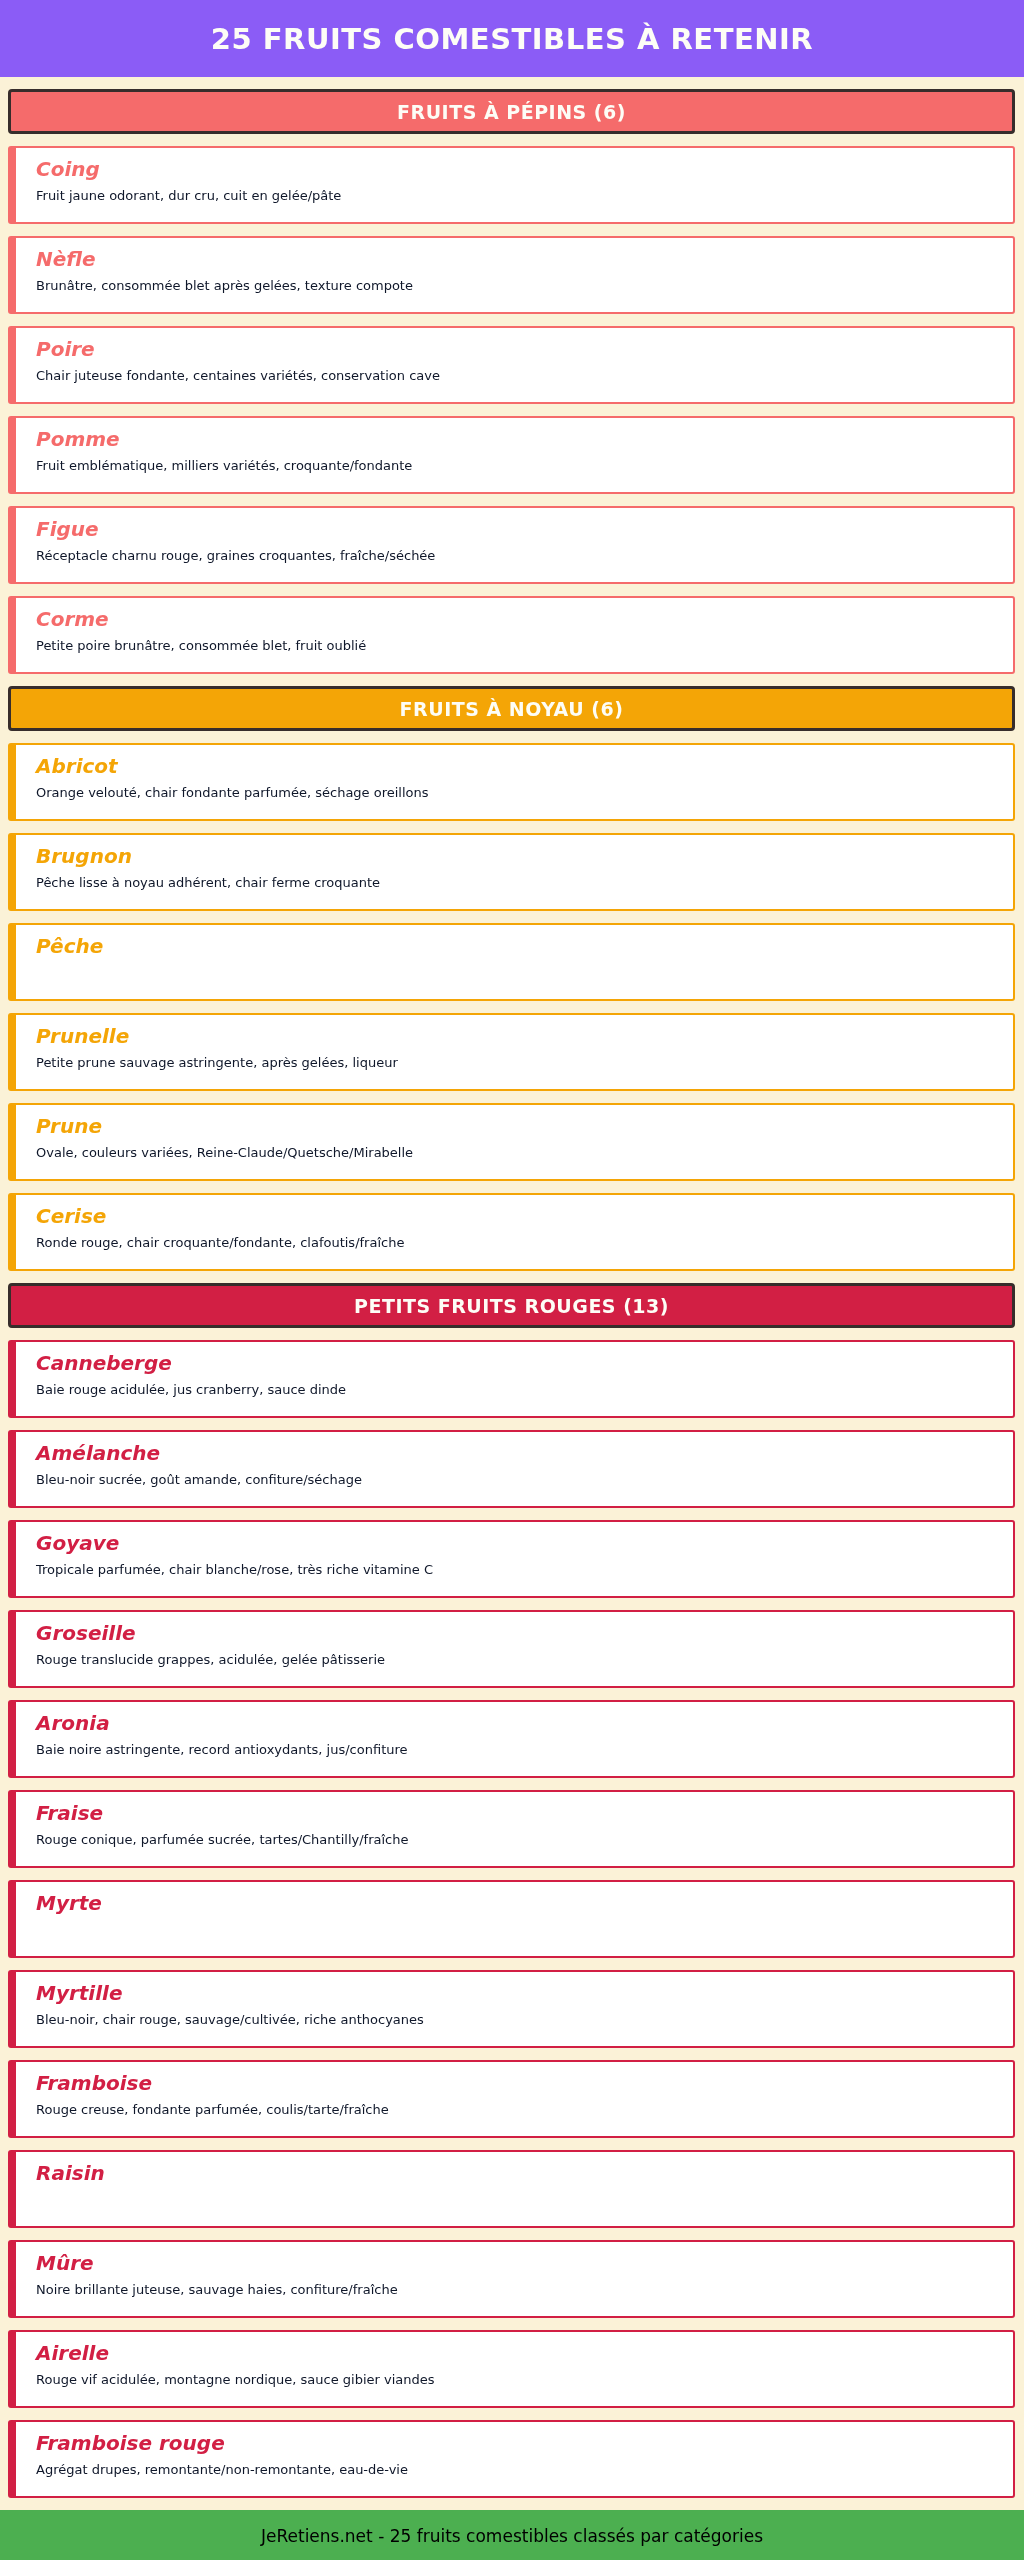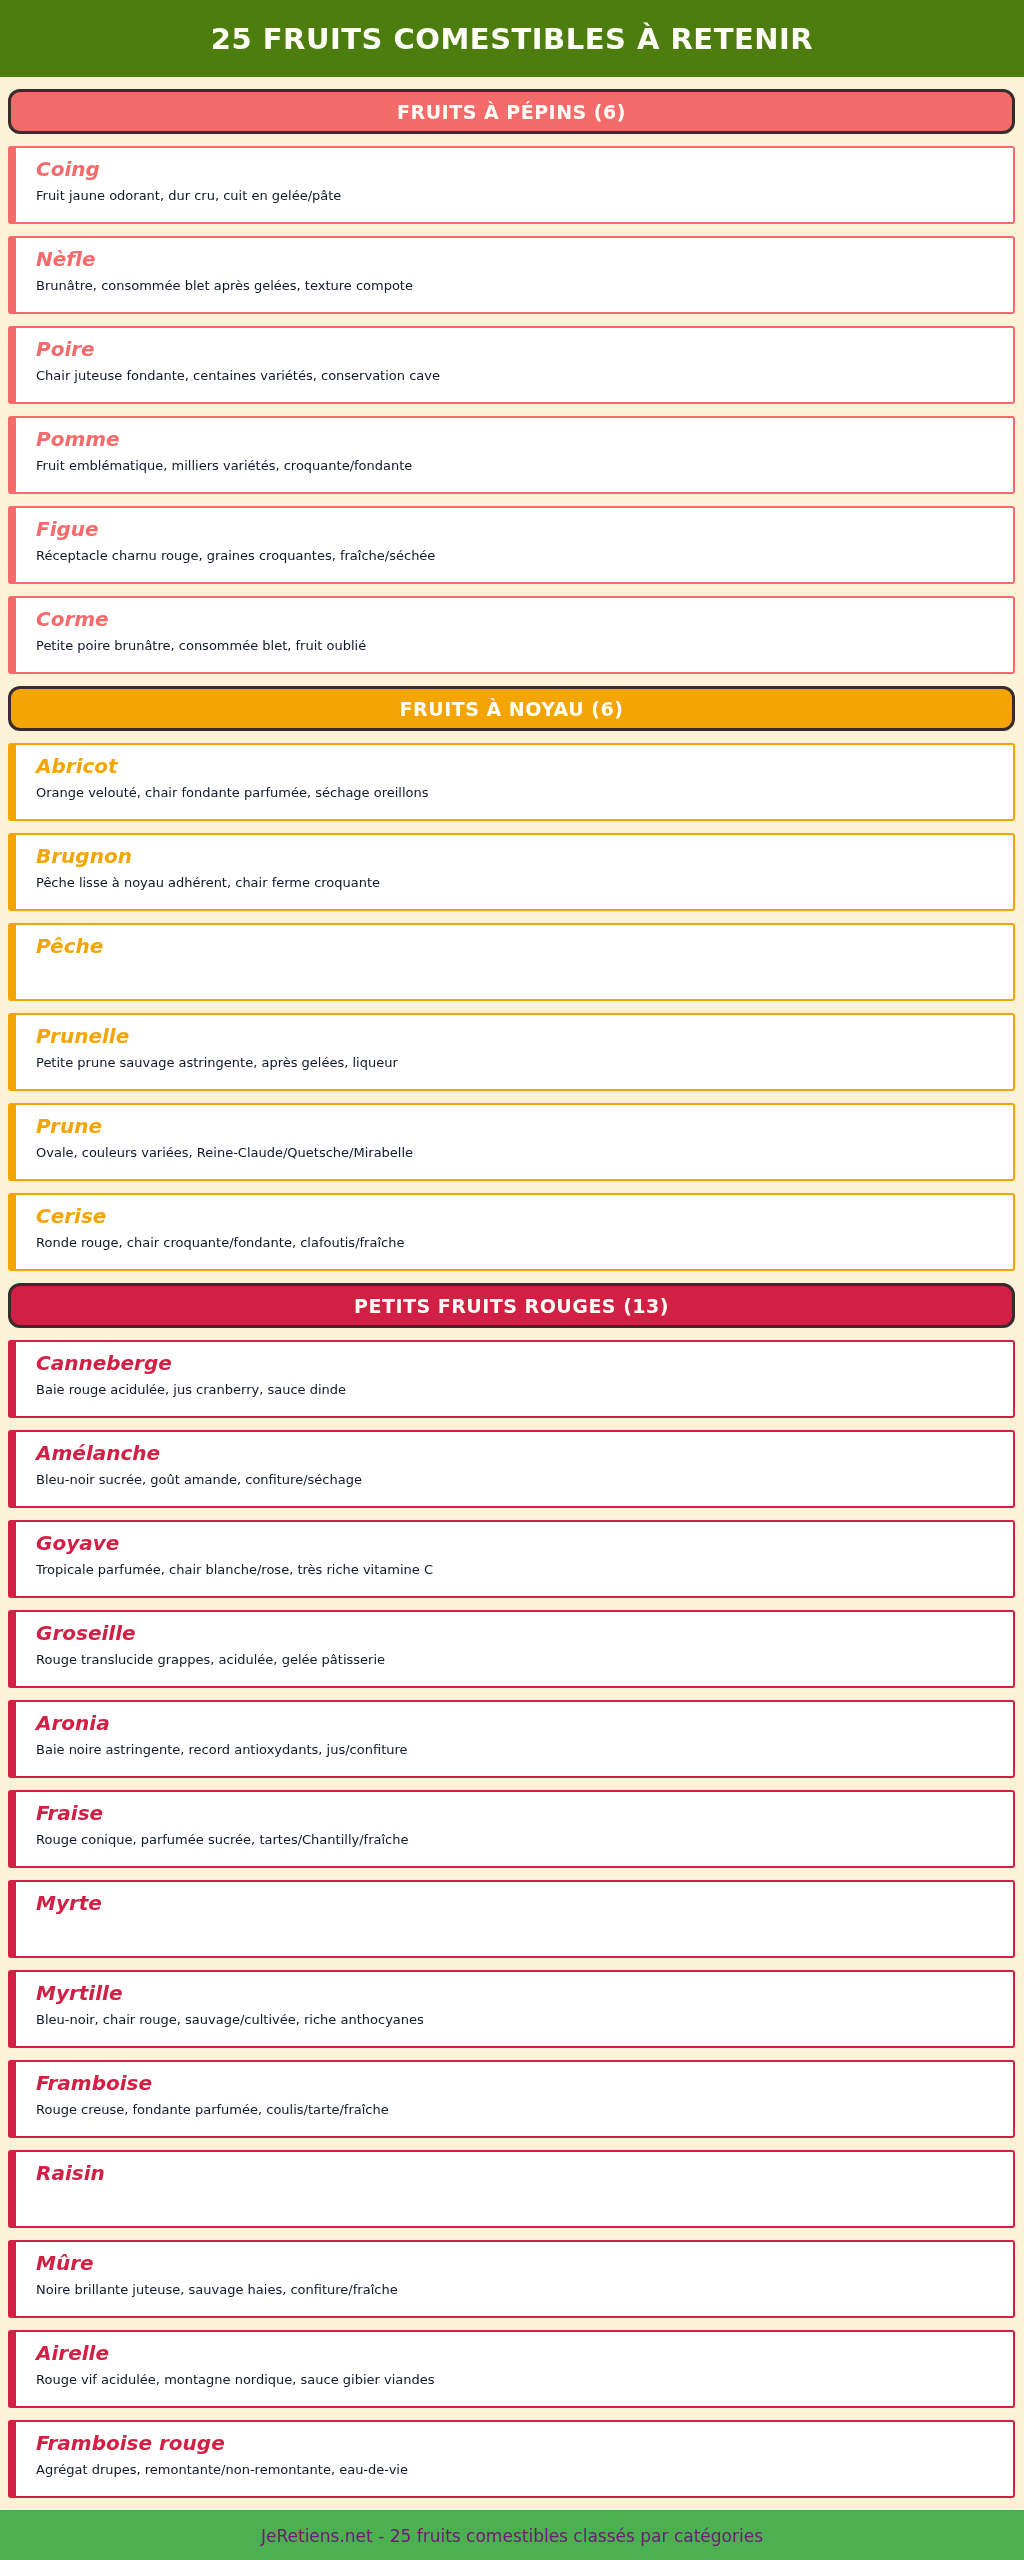--- a/index.html
+++ b/index.html
@@ -8,40 +8,40 @@
   body {
     width: 1024px;
     min-height: 2560px;
     background: #FBF2D7;
     font-family: "DejaVu Sans", "Liberation Sans", sans-serif;
     display: flex;
     flex-direction: column;
   }
   .title-bar {
     height: 77px;
-    background: #4d7c0f;
+    background: #8b5cf6;
     display: flex;
     align-items: center;
     justify-content: center;
     flex: 0 0 auto;
   }
   .title-bar h1 {
     margin: 0;
     color: #FDFDF6;
     font-size: 29px;
     font-weight: bold;
     letter-spacing: 0.5px;
   }
   .sections { flex: 0 0 auto; }
   .sec-header {
     margin: 12px 9px 12px 8px;
     height: 45px;
     background: var(--c);
     border: 3px solid #372D2B;
-    border-radius: 12px;
+    border-radius: 4px;
     display: flex;
     align-items: center;
     justify-content: center;
     color: #FDFDF6;
     font-size: 19px;
     font-weight: bold;
     letter-spacing: 0.5px;
   }
   .card {
     margin: 0 9px 12px 8px;
@@ -70,21 +70,21 @@
   .footer {
     margin-top: auto;
     height: 51px;
     background: #4CAF50;
     display: flex;
     align-items: center;
     justify-content: center;
     flex: 0 0 auto;
   }
   .footer span {
-    color: #701a75;
+    color: #000000;
     font-size: 17px;
   }
 </style>
 </head>
 <body>
 
 <header class="title-bar">
   <h1>25 FRUITS COMESTIBLES À RETENIR</h1>
 </header>
 

